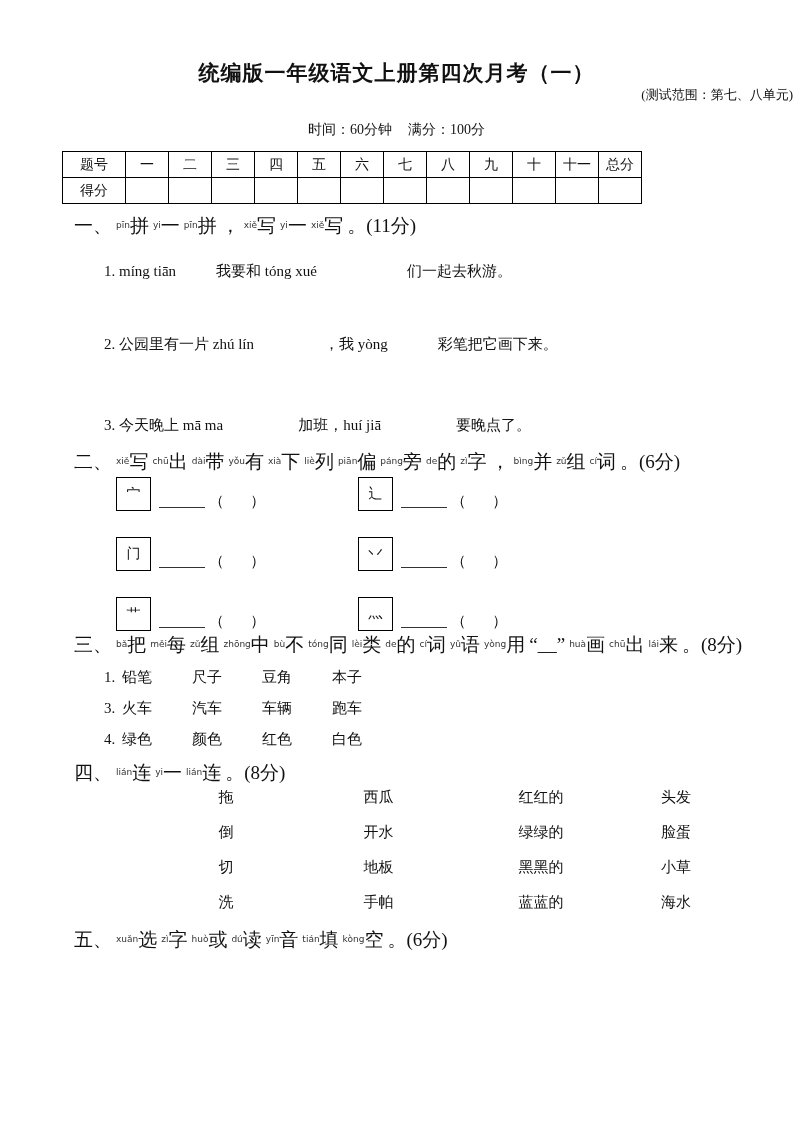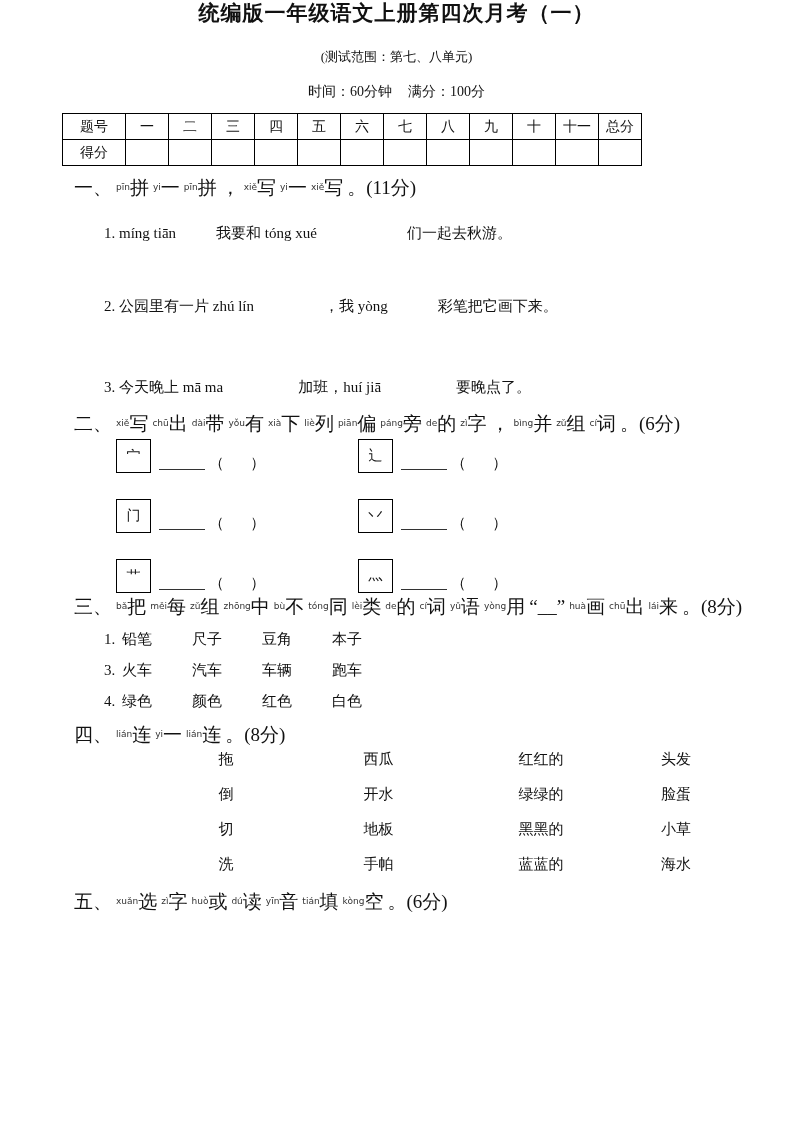--- a/index.html
+++ b/index.html
@@ -6,28 +6,29 @@
   .page{
     position:relative;
     width:793px;height:1122px;
     margin:0 auto;
     background:#ffffff;
     color:#111;
     font-family:"Liberation Serif","DejaVu Serif",serif;
     overflow:hidden;
   }
   .title{
+    padding-top:60px;
     text-align:center;
     font-size:21px;
     font-weight:700;
     font-family:"Liberation Sans","DejaVu Sans",sans-serif;
     letter-spacing:1px;
     line-height:26px;
   }
-  .subtitle{margin-top:22px;text-align:center;font-size:13px;line-height:17px;}
+  .subtitle{text-align:right;font-size:13px;line-height:17px;}
   .meta{margin-top:18px;display:flex;justify-content:center;gap:16px;font-size:14px;line-height:18px;}
   .score-table{
     margin:12px 0 0 62px;
     border-collapse:collapse;
     table-layout:fixed;
     width:580px;
     font-size:14px;
   }
   .score-table td{border:1px solid #000;height:25px;text-align:center;padding:0;overflow:hidden;}
   .score-table td:first-child{width:62px;}

